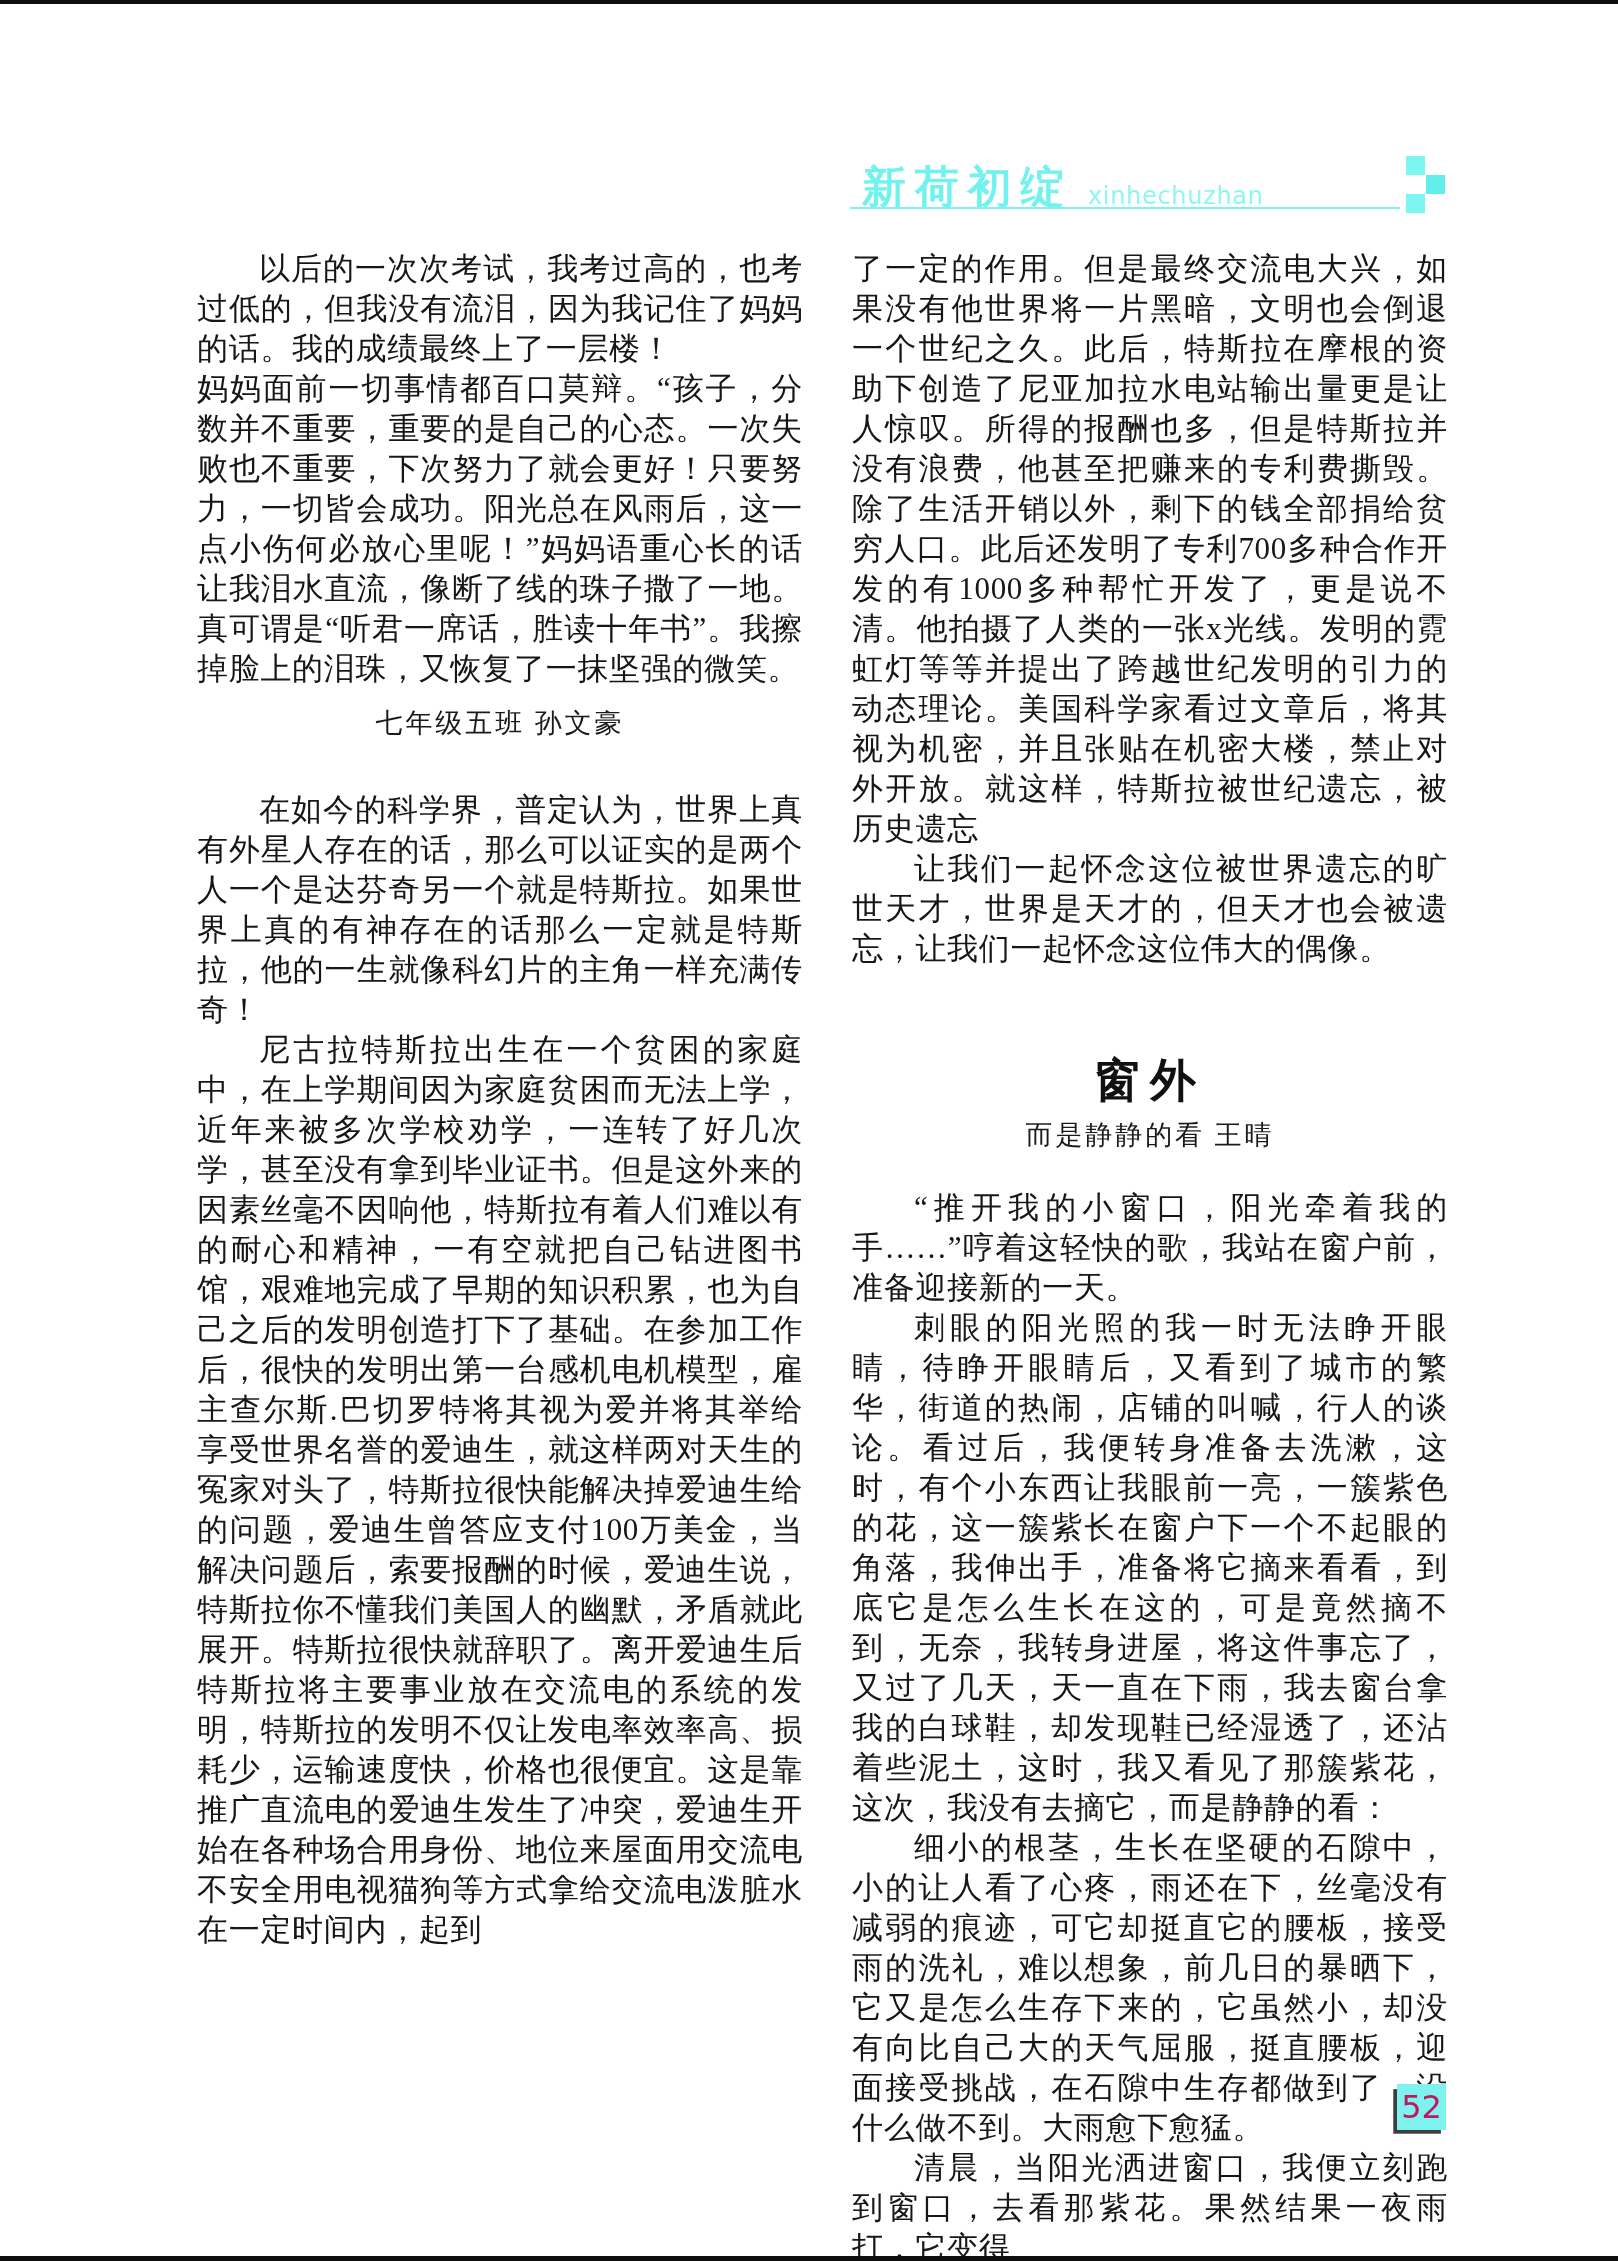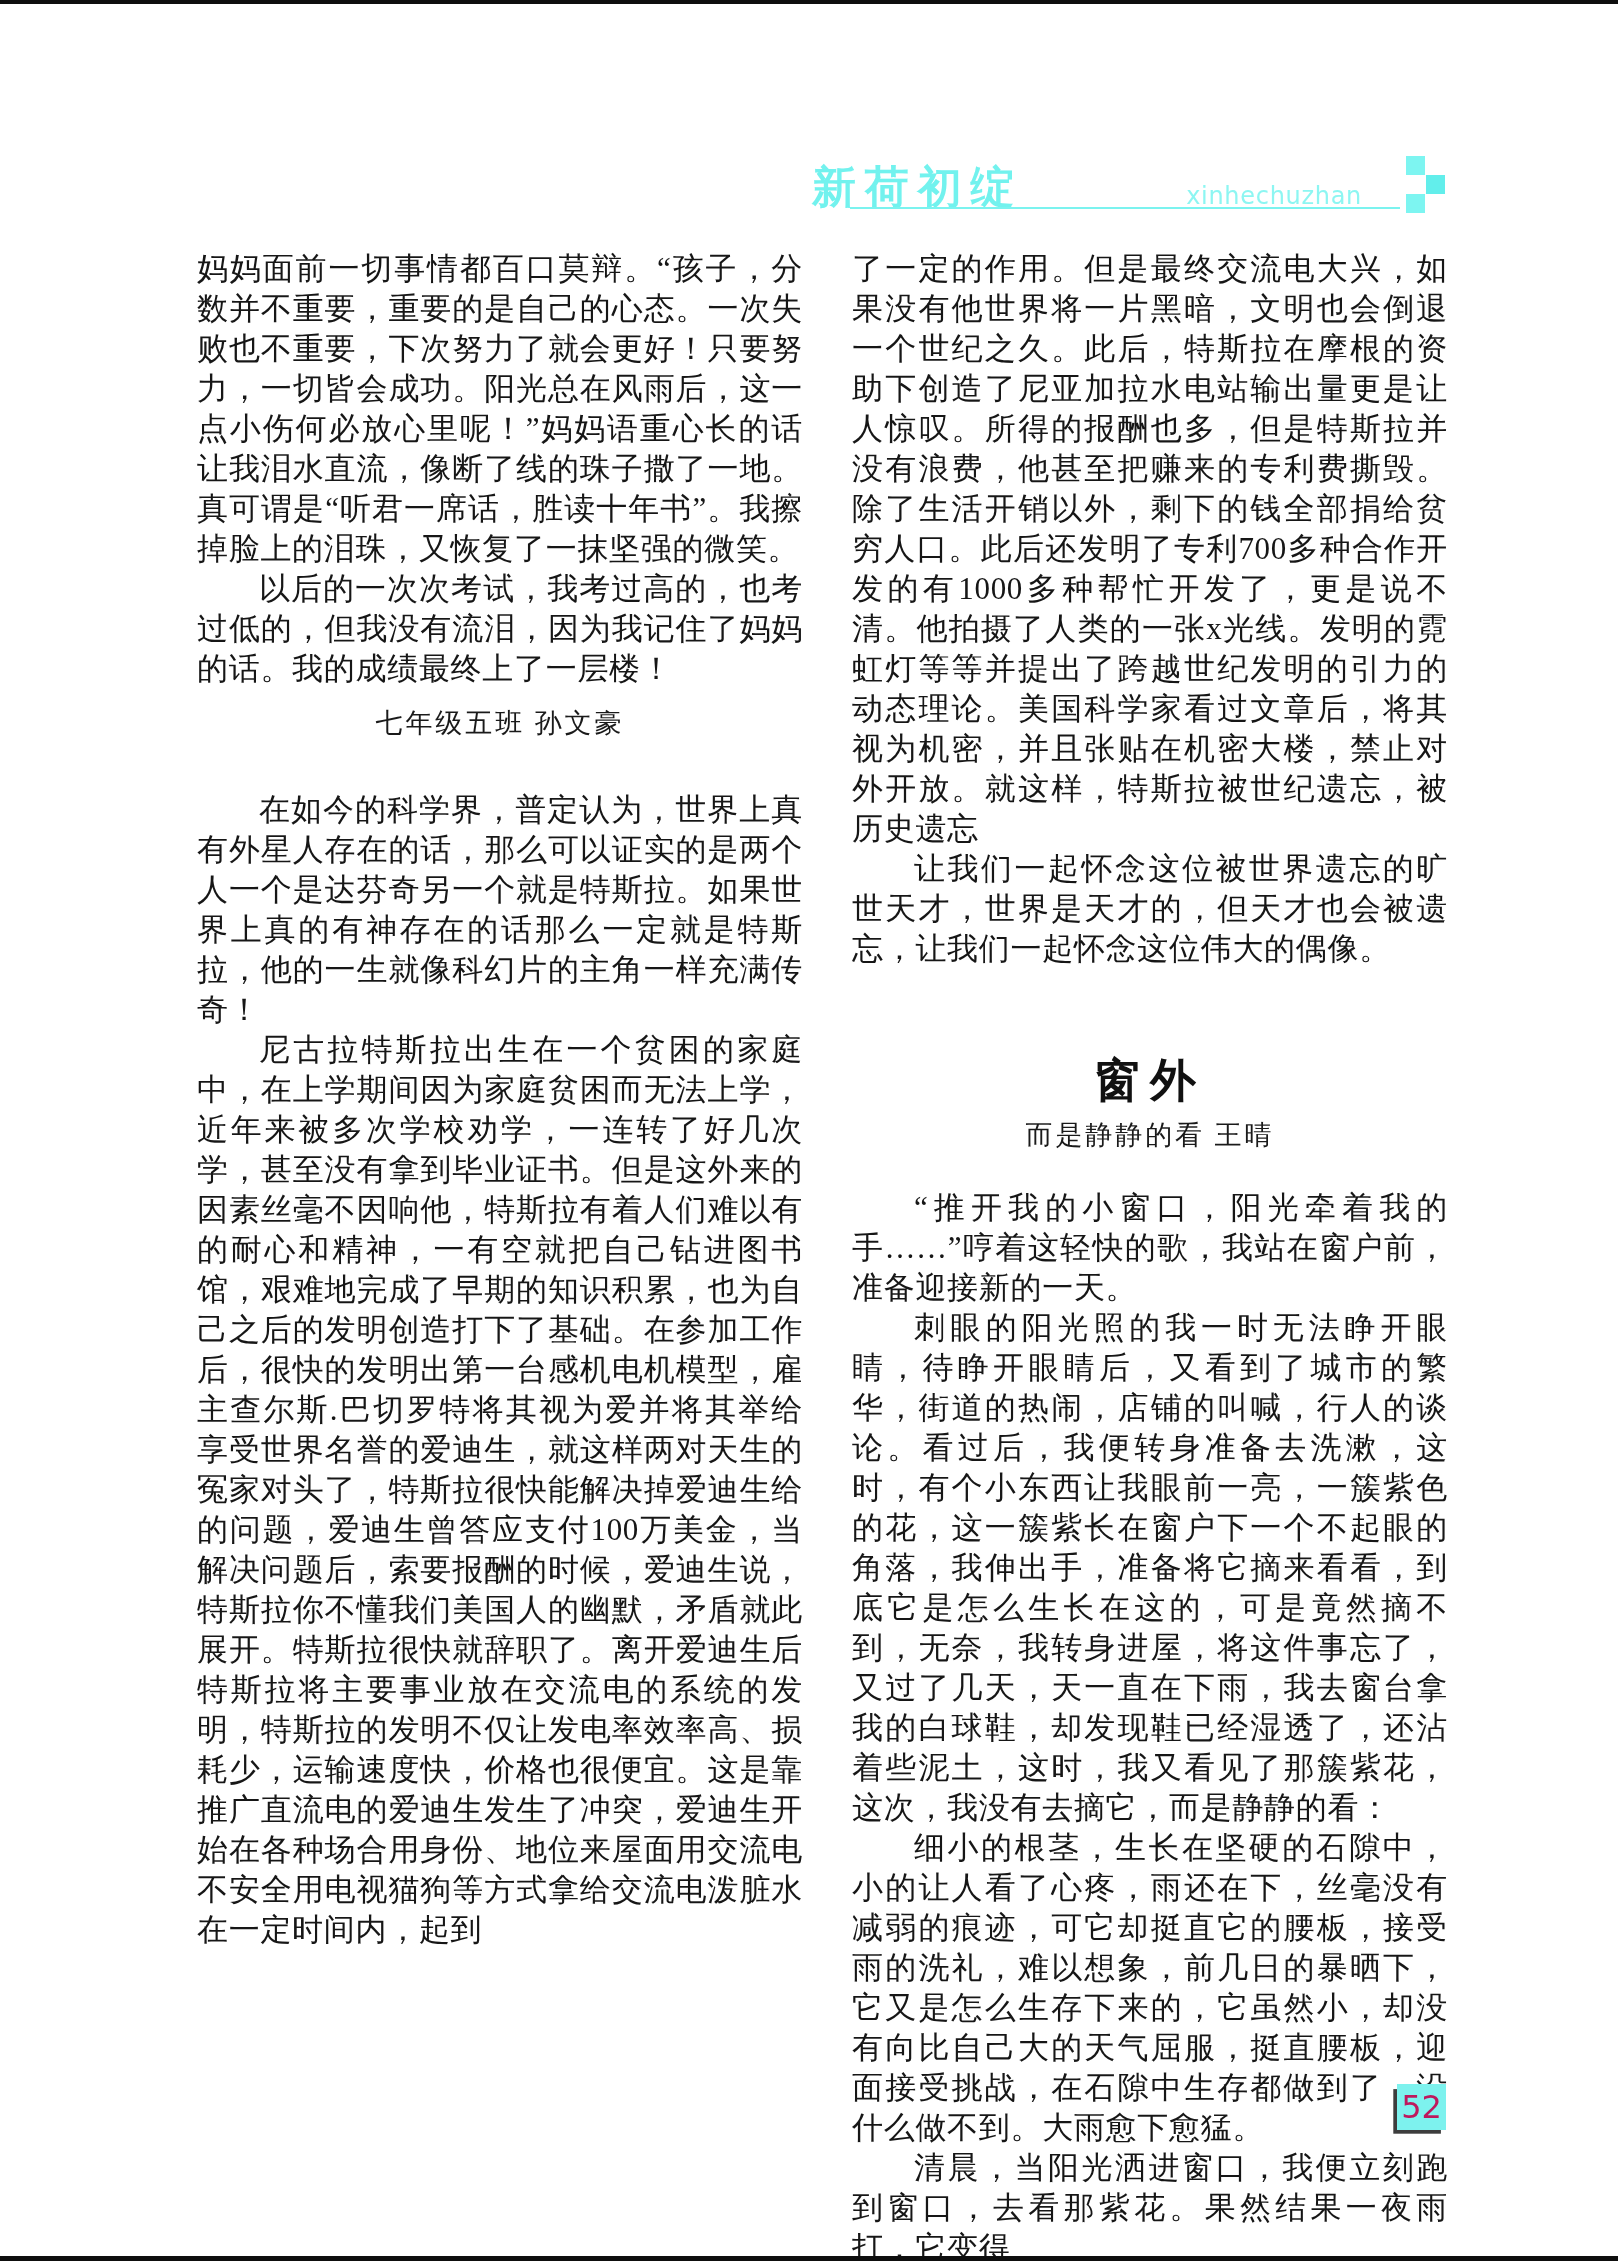--- a/index.html
+++ b/index.html
@@ -9,22 +9,22 @@
     background:#ffffff;
     overflow:hidden;
     font-family:"Liberation Serif","DejaVu Serif",serif;
     color:#141414;
   }
   .edge-bar{position:absolute;left:0;width:1618px;background:#0e0e0e;}
   .edge-bar.top{top:0;height:4.4px;}
   .edge-bar.bottom{bottom:0;height:5.1px;}
 
   
-  .masthead{position:absolute;left:812px;top:146px;width:550px;height:63px;
-    display:flex;justify-content:space-between;align-items:flex-end;gap:14.7px;
+  .masthead{position:absolute;left:862px;top:146px;width:550px;height:63px;
+    display:flex;justify-content:flex-start;align-items:flex-end;gap:14.7px;
     font-family:"DejaVu Sans","Liberation Sans",sans-serif;}
   .masthead-title{font-size:44px;font-weight:bold;color:#72f2ee;letter-spacing:8.8px;line-height:1;}
   .masthead-pinyin{font-size:24px;color:#8df6f2;line-height:1;padding-bottom:1.5px;letter-spacing:0.7px;}
   .masthead-underline{position:absolute;left:850px;top:207px;width:550px;height:2.2px;background:#7bf3ef;}
   .checker{position:absolute;width:19px;height:19px;}
   .checker.c1{left:1406px;top:156px;background:#7df5f1;}
   .checker.c2{left:1426px;top:175px;background:#62eeeb;}
   .checker.c3{left:1406px;top:194px;background:#7df5f1;}
 
   
@@ -71,22 +71,22 @@
   <div class="masthead">
     <span class="masthead-title">新荷初绽</span>
     <span class="masthead-pinyin">xinhechuzhan</span>
   </div>
   <div class="masthead-underline"></div>
   <div class="checker c1"></div>
   <div class="checker c2"></div>
   <div class="checker c3"></div>
 
   <div class="col col-left">
+    <p class="body indent">以后的一次次考试，我考过高的，也考过低的，但我没有流泪，因为我记住了妈妈的话。我的成绩最终上了一层楼！</p>
     <p class="body">妈妈面前一切事情都百口莫辩。“孩子，分数并不重要，重要的是自己的心态。一次失败也不重要，下次努力了就会更好！只要努力，一切皆会成功。阳光总在风雨后，这一点小伤何必放心里呢！”妈妈语重心长的话让我泪水直流，像断了线的珠子撒了一地。真可谓是“听君一席话，胜读十年书”。我擦掉脸上的泪珠，又恢复了一抹坚强的微笑。</p>
-    <p class="body indent">以后的一次次考试，我考过高的，也考过低的，但我没有流泪，因为我记住了妈妈的话。我的成绩最终上了一层楼！</p>
 
     <div class="article-byline">七年级五班 孙文豪</div>
 
     <p class="body indent first-para">在如今的科学界，普定认为，世界上真有外星人存在的话，那么可以证实的是两个人一个是达芬奇另一个就是特斯拉。如果世界上真的有神存在的话那么一定就是特斯拉，他的一生就像科幻片的主角一样充满传奇！</p>
     <p class="body indent">尼古拉特斯拉出生在一个贫困的家庭中，在上学期间因为家庭贫困而无法上学，近年来被多次学校劝学，一连转了好几次学，甚至没有拿到毕业证书。但是这外来的因素丝毫不因响他，特斯拉有着人们难以有的耐心和精神，一有空就把自己钻进图书馆，艰难地完成了早期的知识积累，也为自己之后的发明创造打下了基础。在参加工作后，很快的发明出第一台感机电机模型，雇主查尔斯.巴切罗特将其视为爱并将其举给享受世界名誉的爱迪生，就这样两对天生的冤家对头了，特斯拉很快能解决掉爱迪生给的问题，爱迪生曾答应支付100万美金，当解决问题后，索要报酬的时候，爱迪生说，特斯拉你不懂我们美国人的幽默，矛盾就此展开。特斯拉很快就辞职了。离开爱迪生后特斯拉将主要事业放在交流电的系统的发明，特斯拉的发明不仅让发电率效率高、损耗少，运输速度快，价格也很便宜。这是靠推广直流电的爱迪生发生了冲突，爱迪生开始在各种场合用身份、地位来屋面用交流电不安全用电视猫狗等方式拿给交流电泼脏水在一定时间内，起到</p>
   </div>
 
   <div class="col col-right">
     <p class="body">了一定的作用。但是最终交流电大兴，如果没有他世界将一片黑暗，文明也会倒退一个世纪之久。此后，特斯拉在摩根的资助下创造了尼亚加拉水电站输出量更是让人惊叹。所得的报酬也多，但是特斯拉并没有浪费，他甚至把赚来的专利费撕毁。除了生活开销以外，剩下的钱全部捐给贫穷人口。此后还发明了专利700多种合作开发的有1000多种帮忙开发了，更是说不清。他拍摄了人类的一张x光线。发明的霓虹灯等等并提出了跨越世纪发明的引力的动态理论。美国科学家看过文章后，将其视为机密，并且张贴在机密大楼，禁止对外开放。就这样，特斯拉被世纪遗忘，被历史遗忘</p>
     <p class="body indent">让我们一起怀念这位被世界遗忘的旷世天才，世界是天才的，但天才也会被遗忘，让我们一起怀念这位伟大的偶像。</p>

